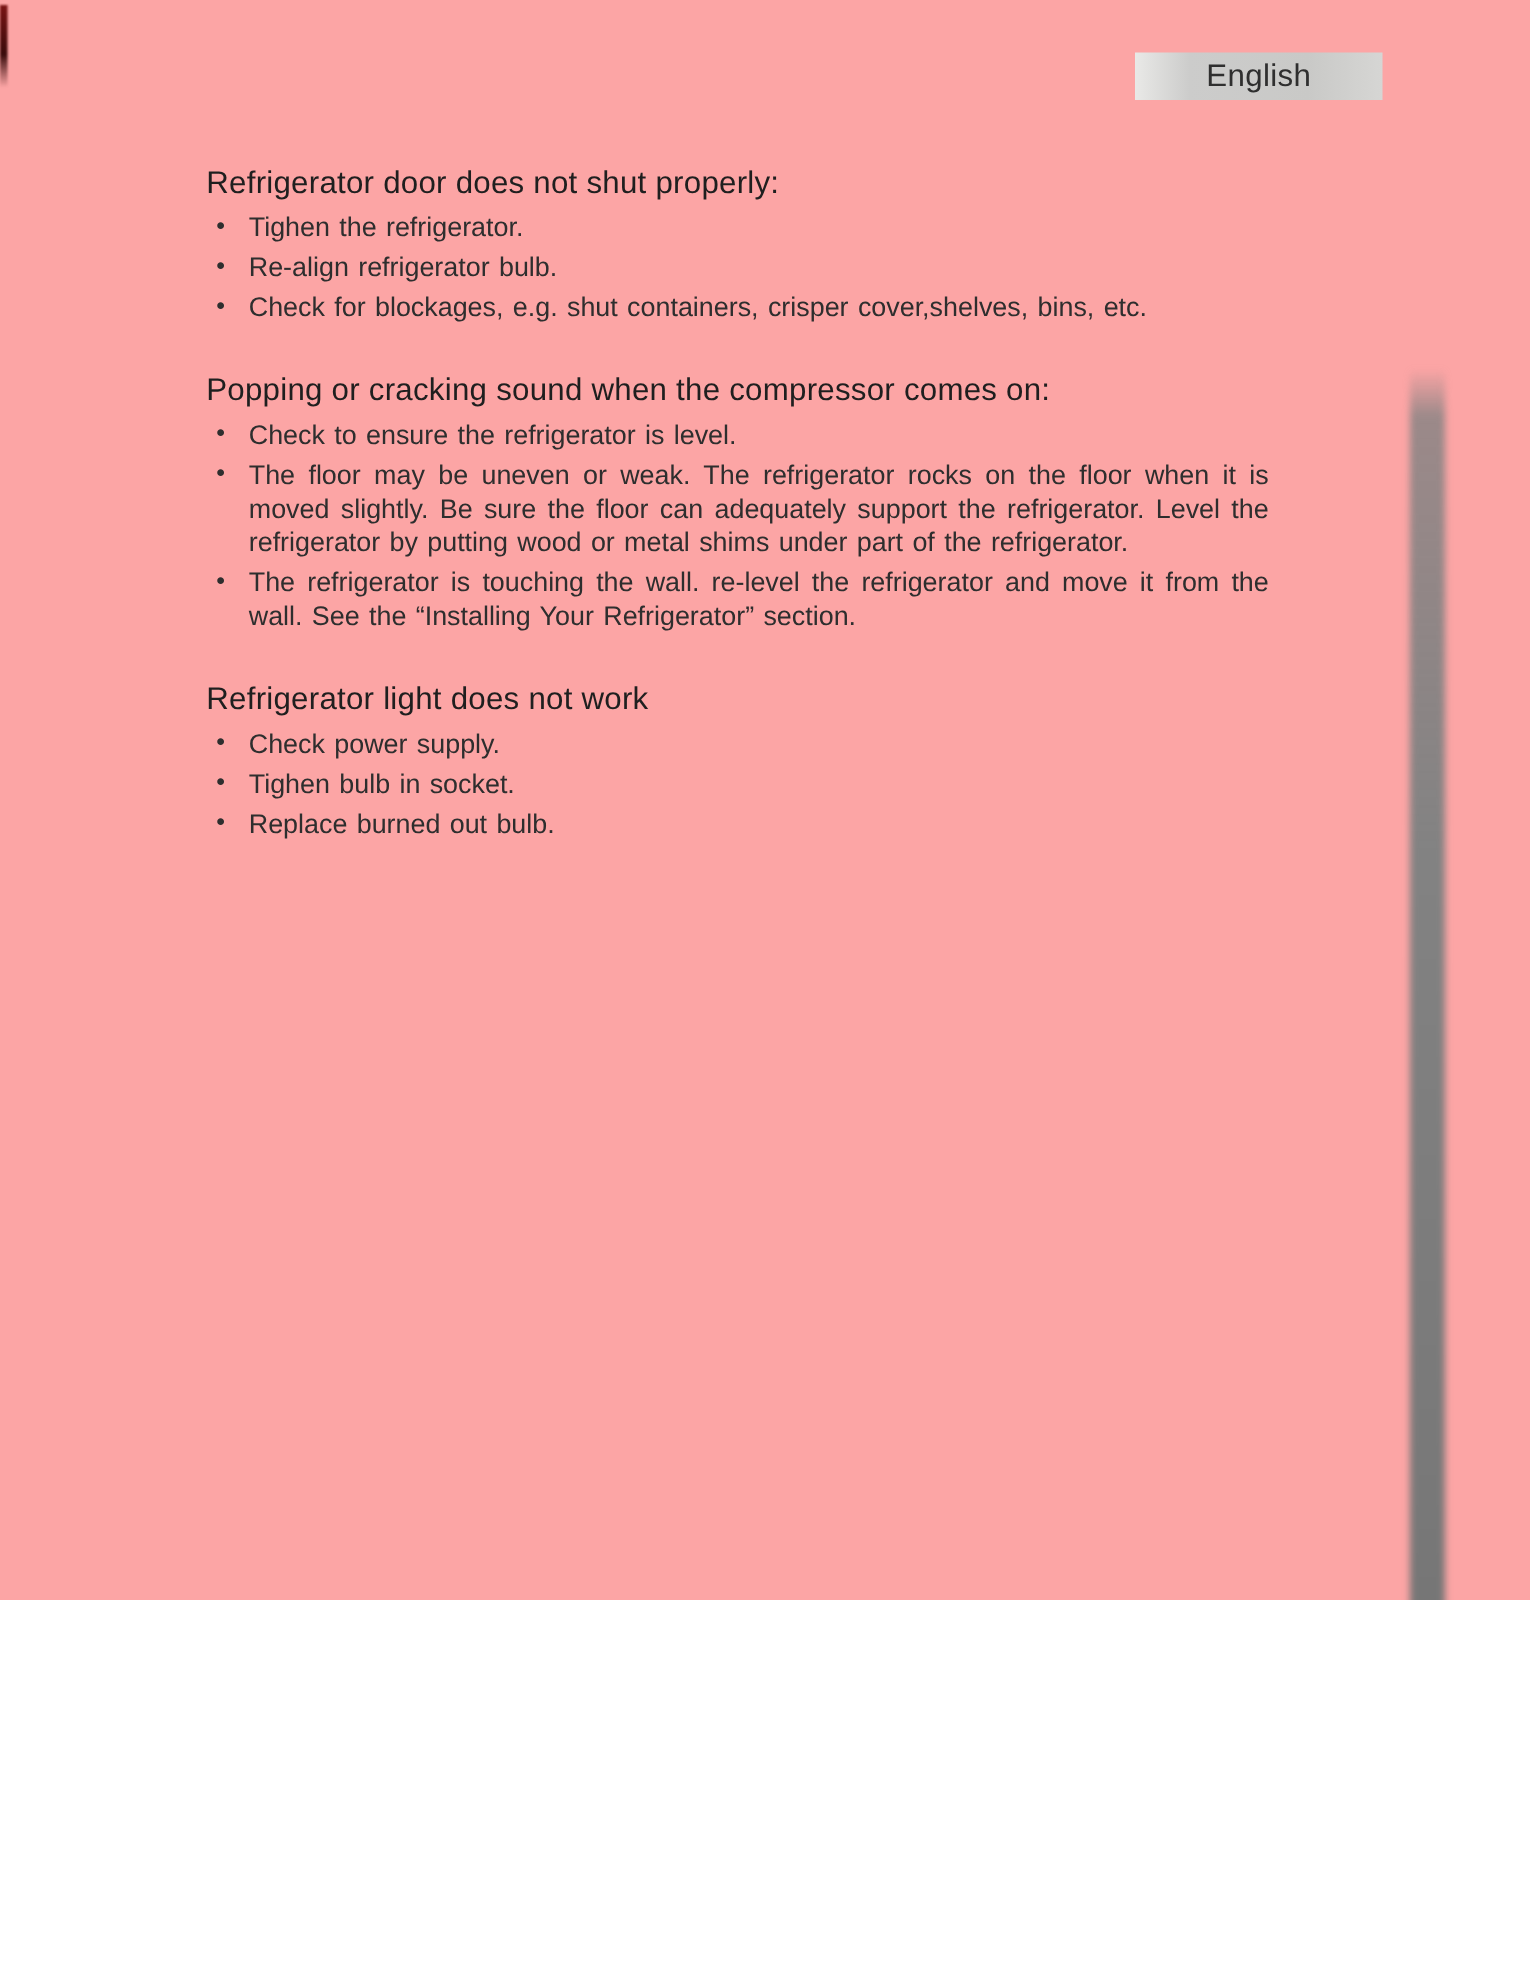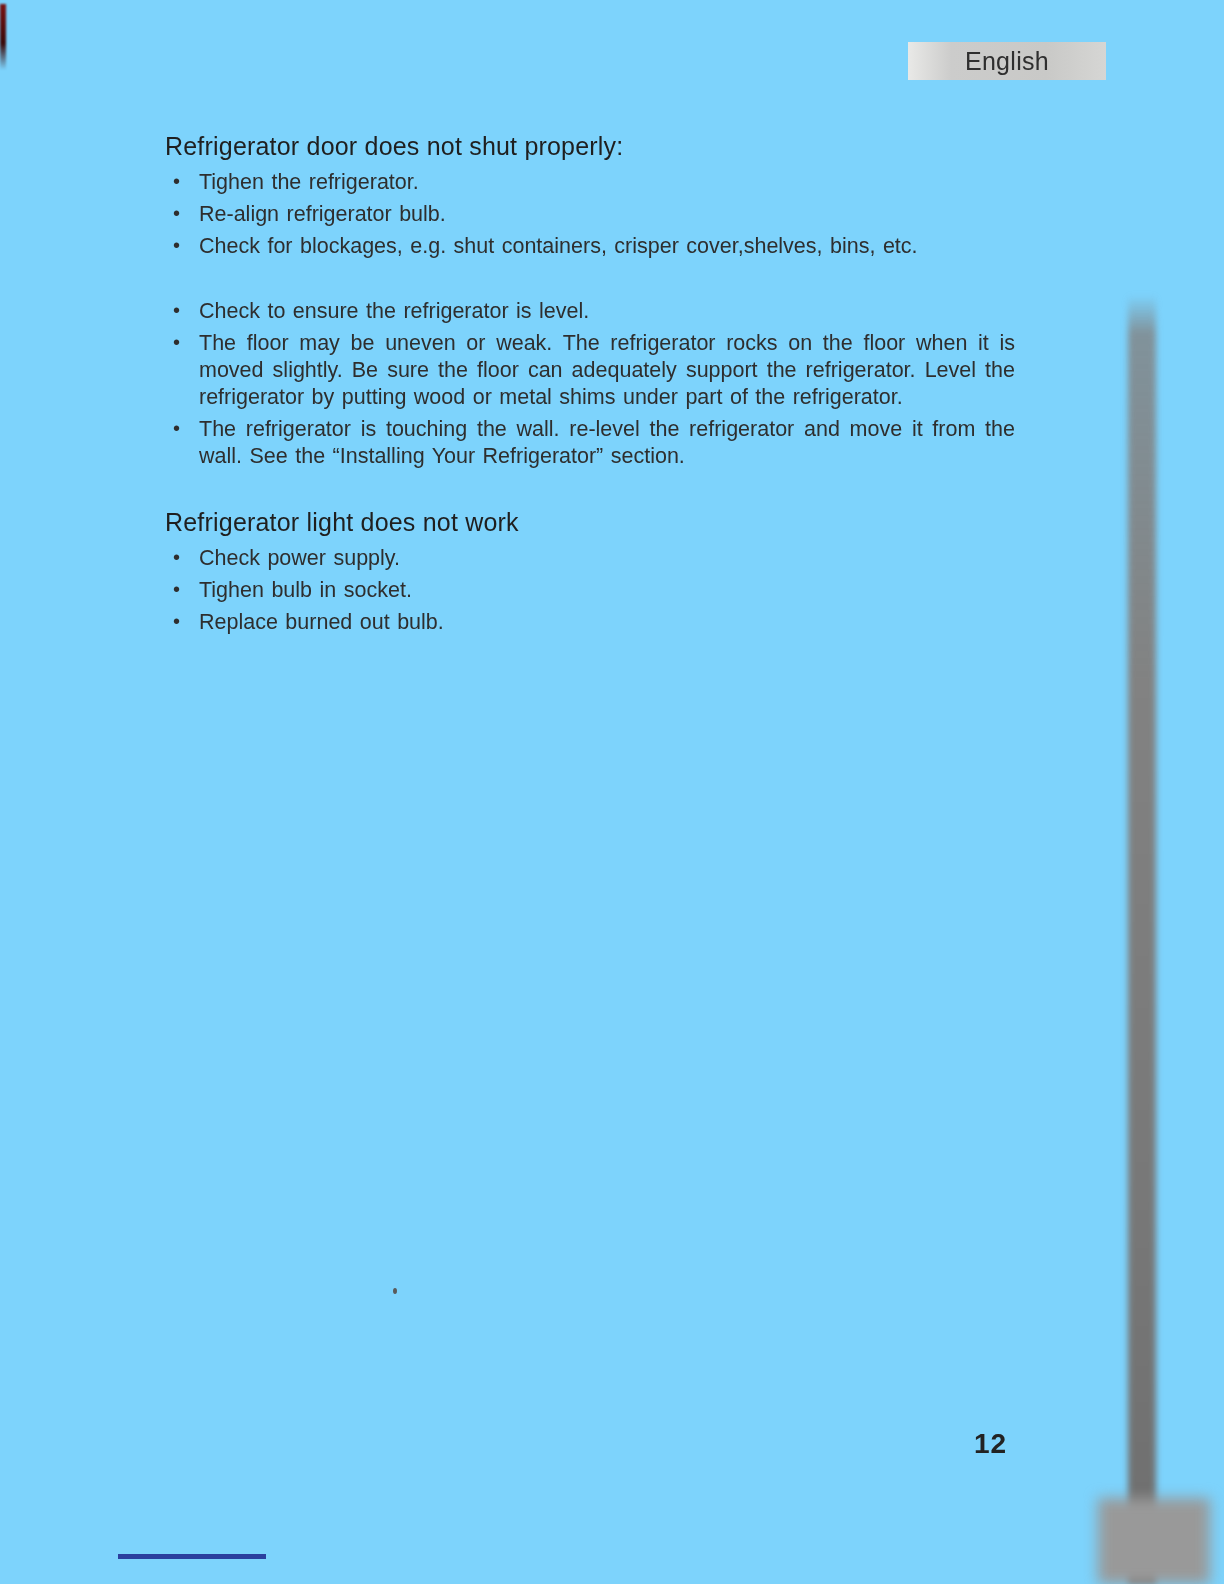--- a/index.html
+++ b/index.html
@@ -3,22 +3,22 @@
 <meta charset="utf-8">
 <style>
   html, body {
     margin: 0;
     padding: 0;
     background: #ffffff;
   }
   .page {
     position: relative;
     width: 1224px;
-    height: 1584px;
-    background: #7dd3fc;
+    height: 1280px;
+    background: #fca5a5;
     overflow: hidden;
     font-family: "Liberation Sans", sans-serif;
     color: #2e2e2e;
   }
 
   
   .lang-badge {
     position: absolute;
     left: 908px;
     top: 42px;
@@ -157,20 +157,21 @@
           <span>Re-align refrigerator bulb.</span>
         </li>
         <li>
           <span class="marker">•</span>
           <span>Check for blockages, e.g. shut containers, crisper cover,shelves, bins, etc.</span>
         </li>
       </ul>
     </section>
 
     <section class="section">
+      <h2>Popping or cracking sound when the compressor comes on:</h2>
       <ul class="bullets">
         <li>
           <span class="marker">•</span>
           <span>Check to ensure the refrigerator is level.</span>
         </li>
         <li>
           <span class="marker">•</span>
           <span>The floor may be uneven or weak. The refrigerator rocks on the floor when it is moved slightly. Be sure the floor can adequately support the refrigerator. Level the refrigerator by putting wood or metal shims under part of the refrigerator.</span>
         </li>
         <li>

